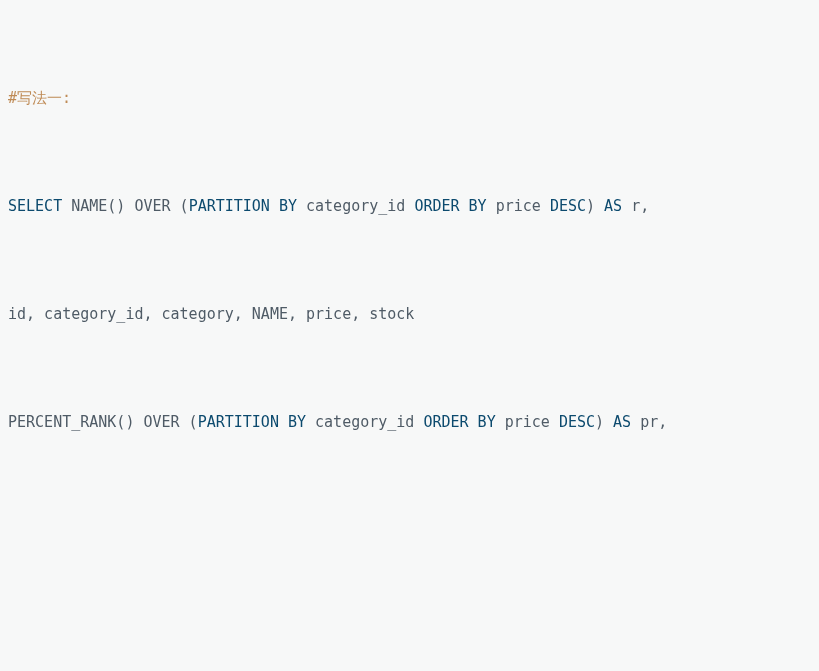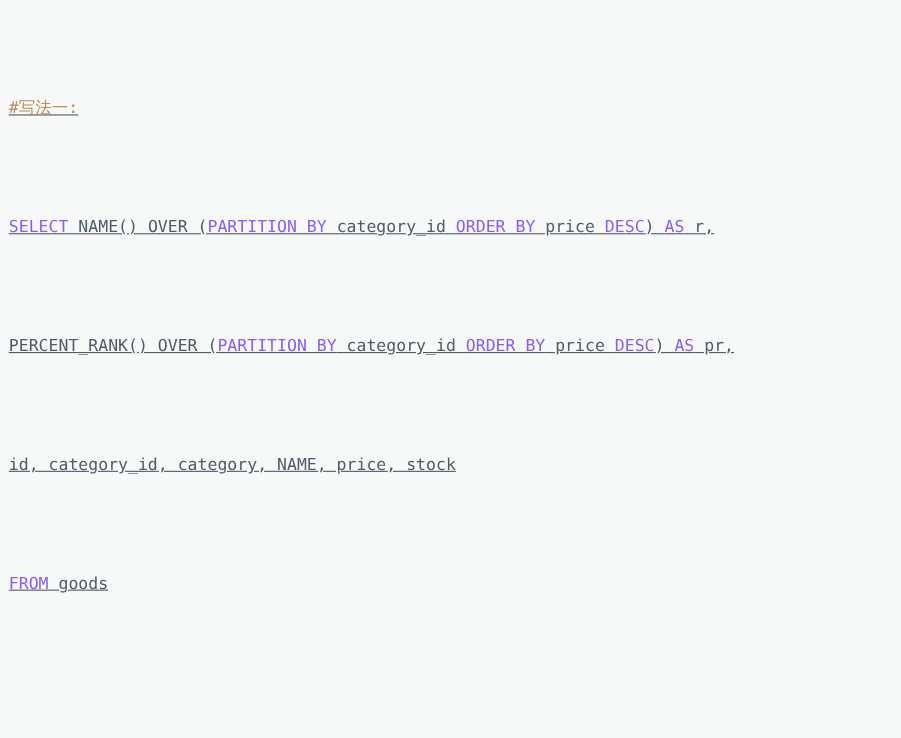--- a/index.html
+++ b/index.html
@@ -18,41 +18,39 @@
     font-size: 15px;
     line-height: 27px;
     white-space: pre;
     letter-spacing: 0px;
     color: #4f5b66;
   }
   .line {
     white-space: pre;
     height: 27px;
     font-size: 15px;
-    text-decoration: underline;
   }
   .cmt { color: #bf8b56; }
-  .kw  { color: #8b5cf6; font-weight: 400; }
+  .kw  { color: #0c4a6e; font-weight: 400; }
   .num { color: #0e8a6e; }
   .pln { color: #4f5b66; }
 </style>
 </head>
 <body style="background: rgb(247, 248, 248);">
 
 <div id="code-block">
 
   <div class="line"><span class="cmt">#写法一:</span></div>
 
   <div class="line"><span class="kw">SELECT</span><span class="pln"> NAME() OVER (</span><span class="kw">PARTITION BY</span><span class="pln"> category_id </span><span class="kw">ORDER BY</span><span class="pln"> price </span><span class="kw">DESC</span><span class="pln">) </span><span class="kw">AS</span><span class="pln"> r,</span></div>
 
+  <div class="line"><span class="pln">id, category_id, category, NAME, price, stock</span></div>
+
   <div class="line"><span class="pln">PERCENT_RANK() OVER (</span><span class="kw">PARTITION BY</span><span class="pln"> category_id </span><span class="kw">ORDER BY</span><span class="pln"> price </span><span class="kw">DESC</span><span class="pln">) </span><span class="kw">AS</span><span class="pln"> pr,</span></div>
 
-  <div class="line"><span class="pln">id, category_id, category, NAME, price, stock</span></div>
-
-  <div class="line"><span class="kw">FROM</span><span class="pln"> goods</span></div>
 
 
   
 
   
 
   
 
   
 

